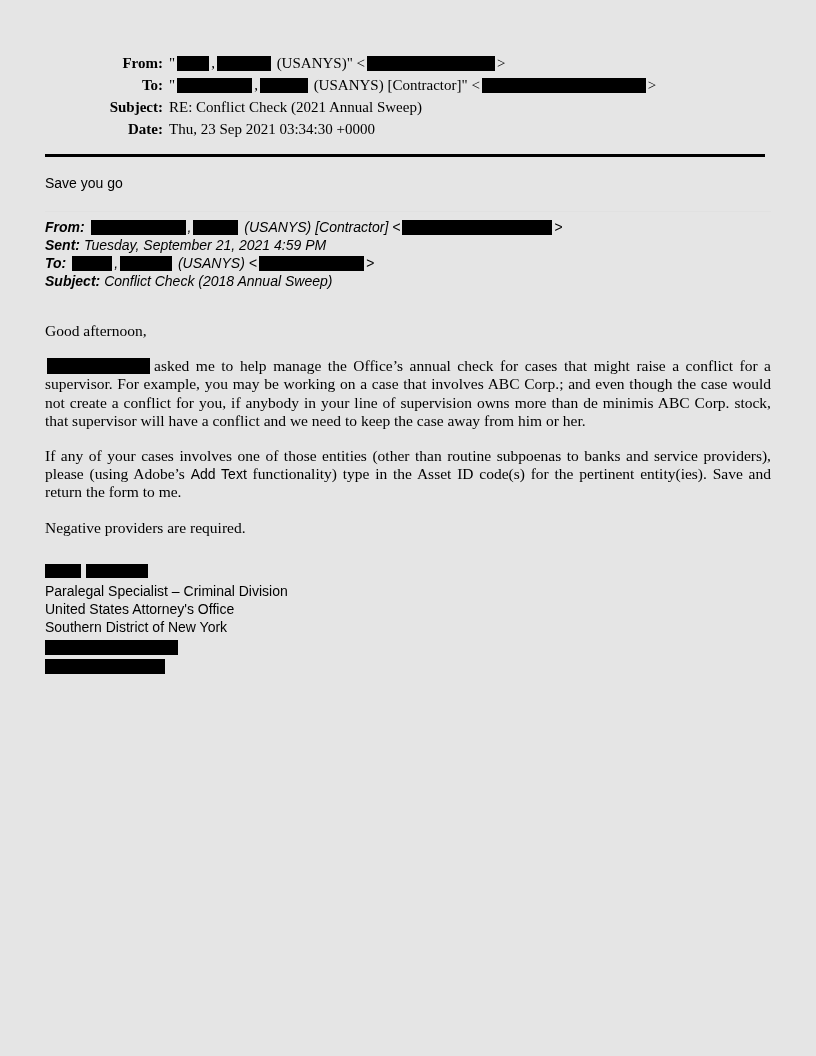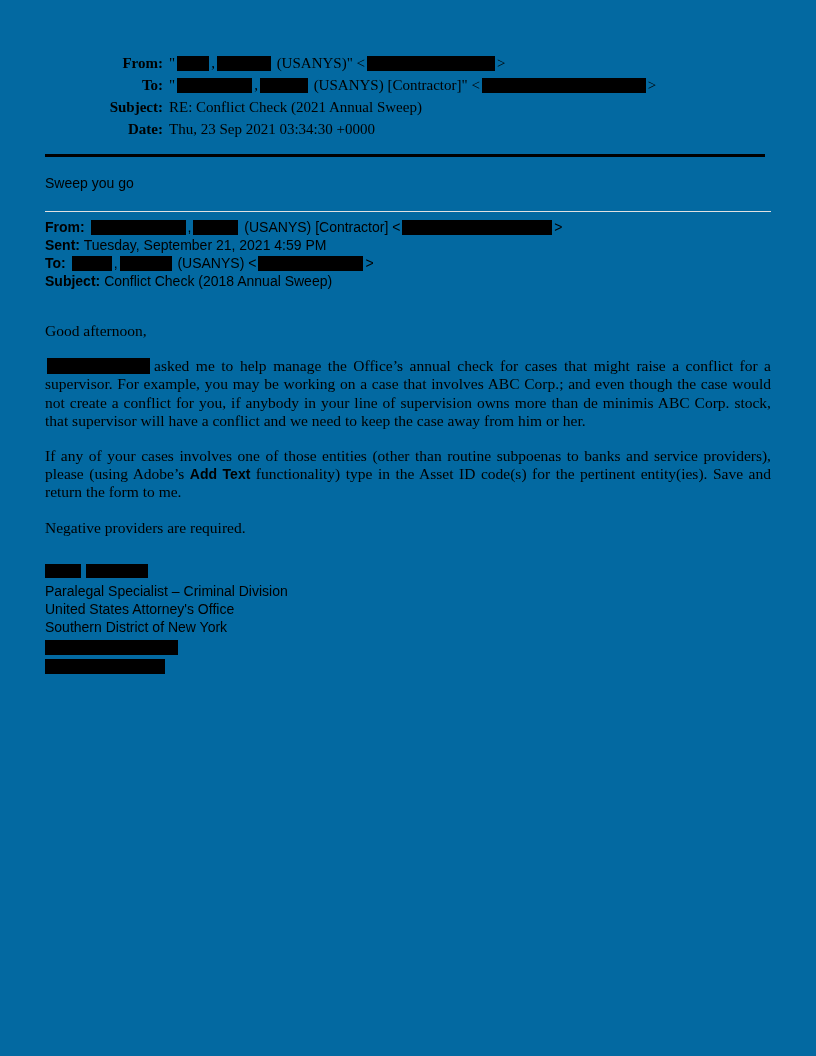--- a/index.html
+++ b/index.html
@@ -2,21 +2,21 @@
 <html><head>
 <meta charset="utf-8">
 <style>
   * { margin: 0; padding: 0; box-sizing: border-box; }
   html, body { background: #ffffff; }
   .page {
     position: relative;
     width: 816px;
     height: 1056px;
     margin: 0 auto;
-    background: #0369a1;
+    background: #e5e5e5;
     padding: 52px 45px 0 45px;
     font-family: "Liberation Serif", serif;
     color: #000000;
     overflow: hidden;
   }
 
   
   .outer-header { font-size: 15px; line-height: 22px; }
   .oh-row { display: flex; }
   .oh-label { width: 118px; flex: 0 0 118px; text-align: right; font-weight: bold; }
@@ -34,30 +34,30 @@
 
   .tiny-mark { font-size: 9px; vertical-align: 7px; }
 
   
   .rule-thick { height: 3px; background: #000000; width: 720px; margin-top: 14px; }
   .rule-thin  { height: 1px; background: #e1e1e1; width: 726px; margin-top: 19px; }
 
   
   .sans { font-family: "Liberation Sans", sans-serif; font-size: 14px; line-height: 18px; }
   .note { margin-top: 17px; }
-  .inner-header { margin-top: 6px; }
+  .inner-header { margin-top: 6px; font-style: italic; }
   .ih-row b { font-weight: bold; }
 
   
   .body-text { font-size: 15.5px; line-height: 18.2px; }
   .salutation { margin-top: 32px; }
   .para { margin-top: 17px; text-align: justify; }
   .para-last { margin-top: 17px; }
   .u { }
-  .bold-sans { font-family: "Liberation Sans", sans-serif; font-weight: bold; font-size: 14px; }
+  .bold-sans { font-family: "Liberation Sans", sans-serif; font-weight: normal; font-size: 14px; }
   .red-inline-body { height: 16px; vertical-align: -3px; margin-right: 4px; }
 
   
   .signature { margin-top: 27px; }
   .sig-name-row { display: flex; gap: 5px; margin-bottom: 4px; }
   .sig-bottom-box { margin-top: 4px; }
 </style>
 </head>
 <body>
 
@@ -77,21 +77,21 @@
       <span class="oh-value">RE: Conflict Check (2021 Annual Sweep)</span>
     </div>
     <div class="oh-row">
       <span class="oh-label">Date:</span>
       <span class="oh-value">Thu, 23 Sep 2021 03:34:30 +0000</span>
     </div>
   </div>
 
   <div class="rule-thick"></div>
 
-  <div class="sans note">Sweep you go</div>
+  <div class="sans note">Save you go</div>
 
   <div class="rule-thin"></div>
 
   <div class="sans inner-header">
     <div class="ih-row"><b>From:</b><span> </span><span class="red" style="width:95px"></span><span>,</span><span class="red" style="width:45px"></span><span> (USANYS) [Contractor] &lt;</span><span class="red" style="width:150px"></span><span>&gt;</span></div>
     <div class="ih-row"><b>Sent:</b><span> </span><span>Tuesday, September 21, 2021 4:59 PM</span></div>
     <div class="ih-row"><b>To:</b><span> </span><span class="red" style="width:40px"></span><span>,</span><span class="red" style="width:52px"></span><span> (USANYS) &lt;</span><span class="red" style="width:105px"></span><span>&gt;</span></div>
     <div class="ih-row"><b>Subject:</b><span> </span><span>Conflict Check (2018 Annual Sweep)</span></div>
   </div>
 

